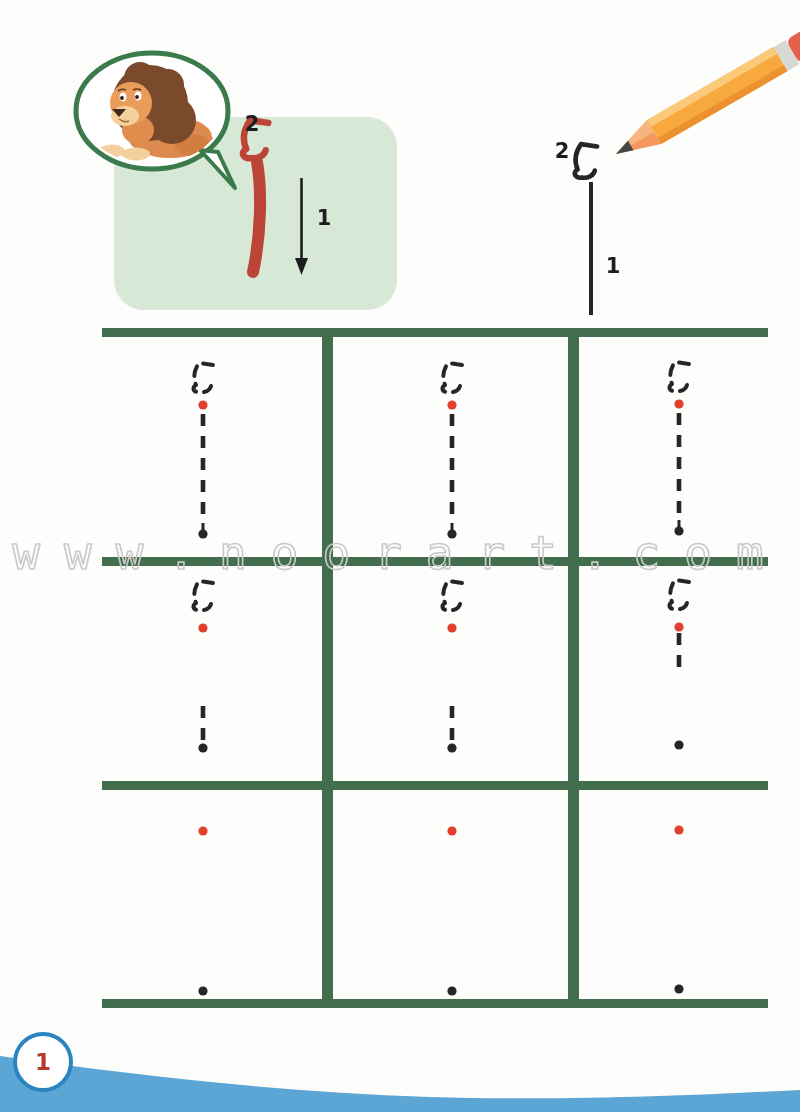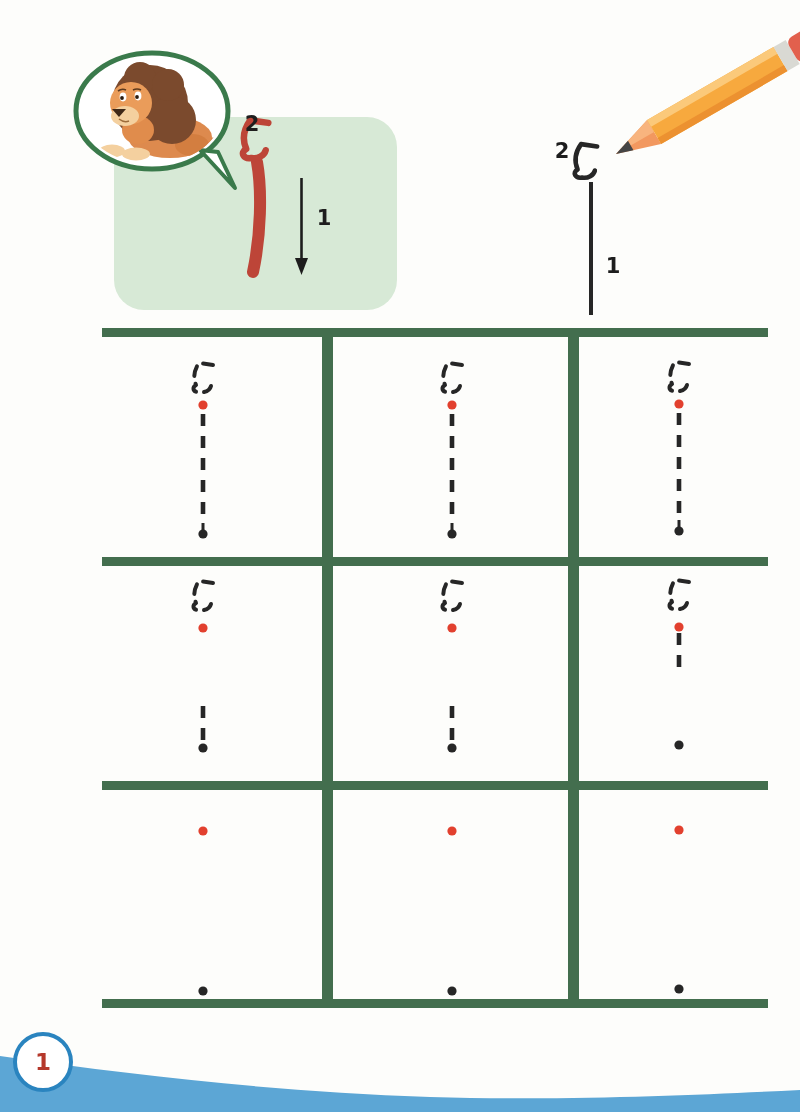--- a/index.html
+++ b/index.html
@@ -173,20 +173,21 @@
       <g>
         <circle cx="452" cy="831" r="4.6" class="tr-red"></circle>
         <circle cx="452" cy="991" r="4.6" class="tr-black"></circle>
       </g>
       <g>
         <circle cx="679" cy="830" r="4.6" class="tr-red"></circle>
         <circle cx="679" cy="989" r="4.6" class="tr-black"></circle>
       </g>
     </svg>
 
+  <div class="watermark">www.noorart.com</div>
 
   <div class="lbl" style="left:240px;top:114px">2</div>
   <div class="lbl" style="left:312px;top:208px">1</div>
   <div class="lbl" style="left:550px;top:141px">2</div>
   <div class="lbl" style="left:601px;top:256px">1</div>
 
   <svg class="layer" viewBox="0 0 800 1112">
     <path d="M0 1056 C140 1076 280 1092 430 1097 C570 1101 700 1095 800 1090 L800 1112 L0 1112 Z" fill="var(--wave-blue,#5ca6d5)"></path>
   </svg>
 

